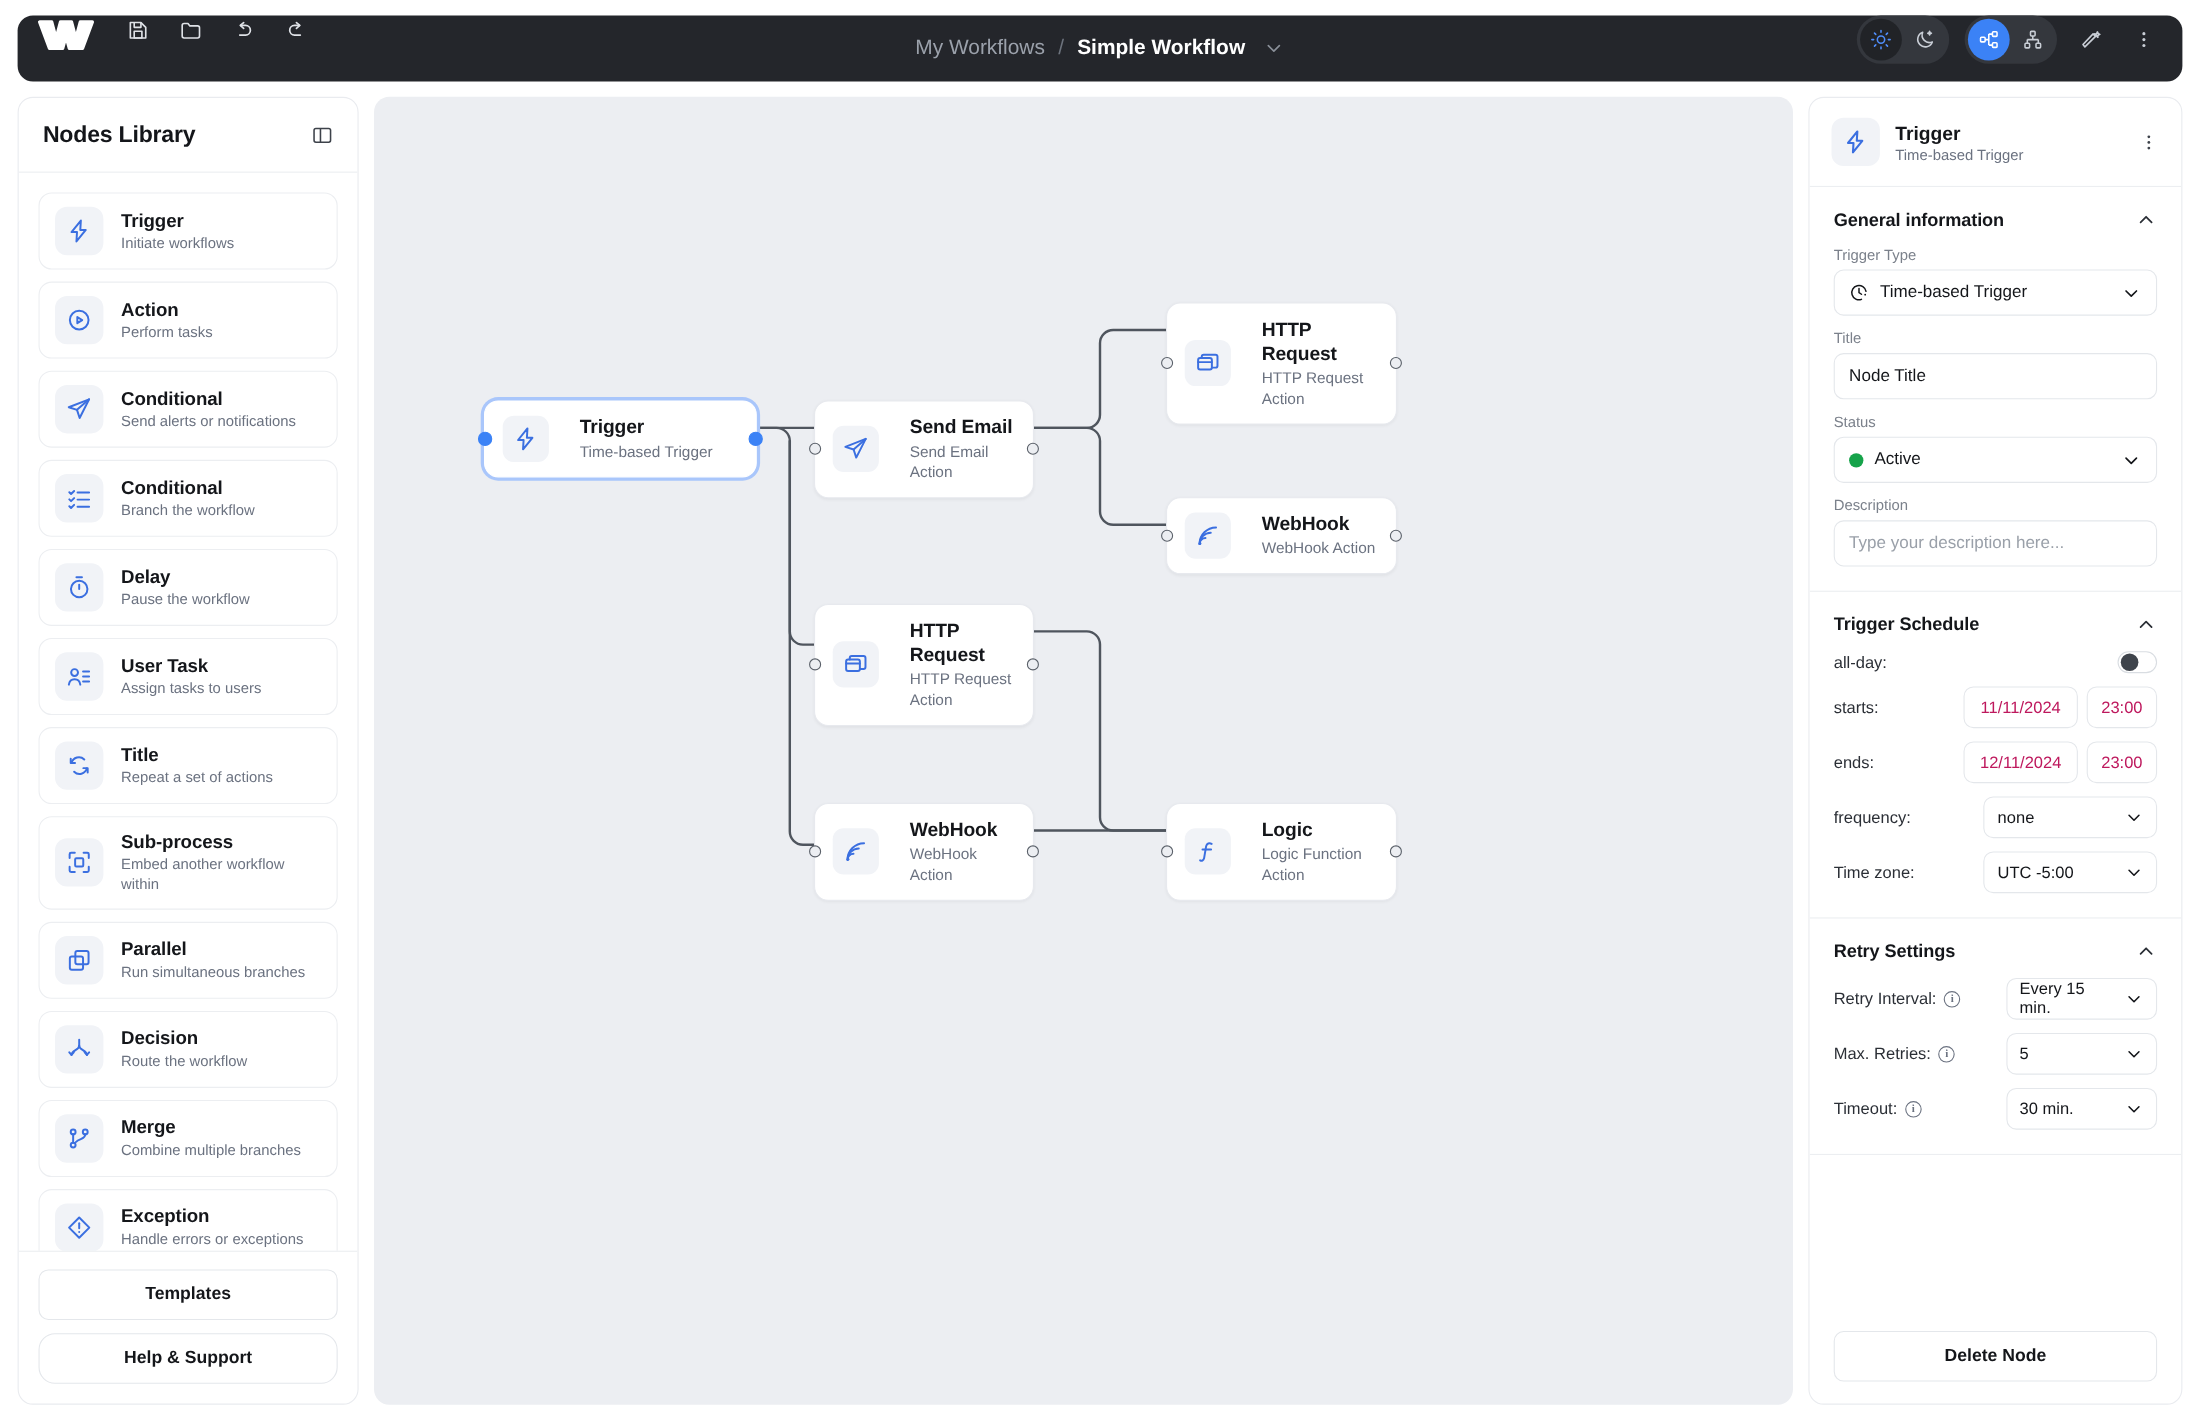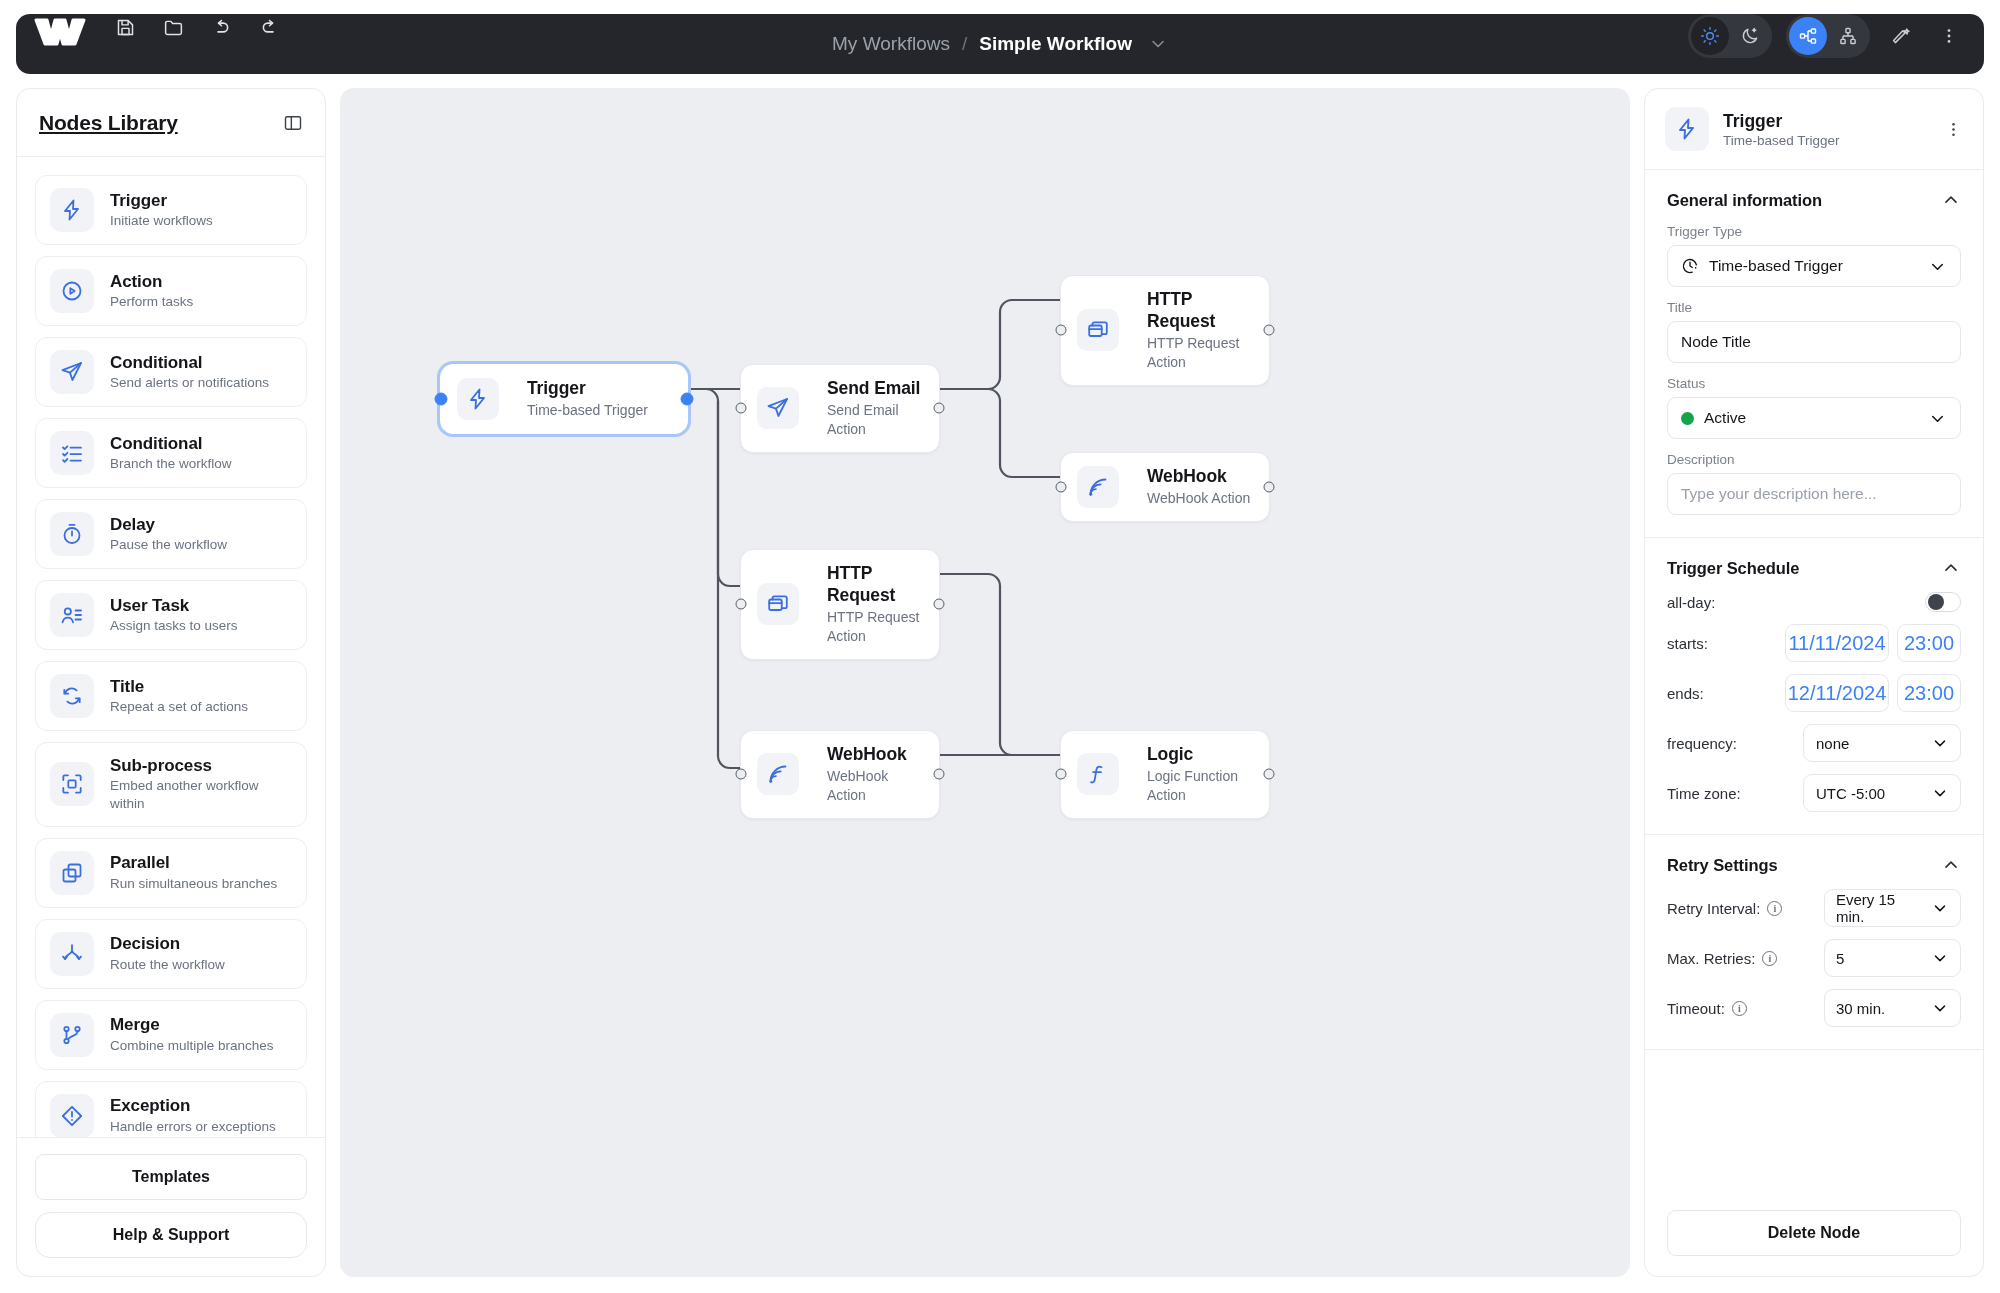--- a/index.html
+++ b/index.html
@@ -90,21 +90,21 @@
     overflow: hidden;
     flex: none;
   }
   .sb-head {
     height: 68px;
     padding: 0 22px;
     display: flex; align-items: center; justify-content: space-between;
     border-bottom: 1px solid #eceef1;
     flex: none;
   }
-  .sb-title { font-size: 21px; font-weight: 700; color: #14161a; letter-spacing: -0.2px; text-decoration: underline; }
+  .sb-title { font-size: 21px; font-weight: 700; color: #14161a; letter-spacing: -0.2px; }
   .sb-collapse { color: #3d424a; cursor: pointer; display: flex; }
   .sb-list {
     flex: 1 1 auto;
     padding: 18px 18px 6px 18px;
     overflow: hidden;
   }
   .node-card {
     display: flex; align-items: center; gap: 16px;
     background: #ffffff;
     border: 1px solid #eceef1;
@@ -236,21 +236,21 @@
   .toggle {
     width: 36px; height: 20px; border-radius: 999px;
     background: #ffffff; border: 1px solid #d9dde2;
     display: flex; align-items: center; padding: 2px;
     cursor: pointer; flex: none;
   }
   .toggle .knob { width: 16px; height: 16px; border-radius: 50%; background: #3f444c; }
   .mini {
     height: 38px; border: 1px solid #e4e7eb; border-radius: 9px;
     background: #fff; display: flex; align-items: center; justify-content: center;
-    font-size: 20px; color: #3b82f6; cursor: pointer; flex: none;
+    font-size: 15px; color: #be185d; cursor: pointer; flex: none;
   }
   .mini.date { width: 104px; margin-right: 8px; }
   .mini.time { width: 64px; }
   .sel-sm {
     height: 38px; border: 1px solid #e4e7eb; border-radius: 9px;
     background: #fff; display: flex; align-items: center; gap: 8px;
     padding: 0 11px; font-size: 15px; color: #14161a; cursor: pointer; flex: none;
   }
   .sel-sm.w155 { width: 158px; padding-left: 12px; }
   .sel-sm.w135 { width: 137px; }

